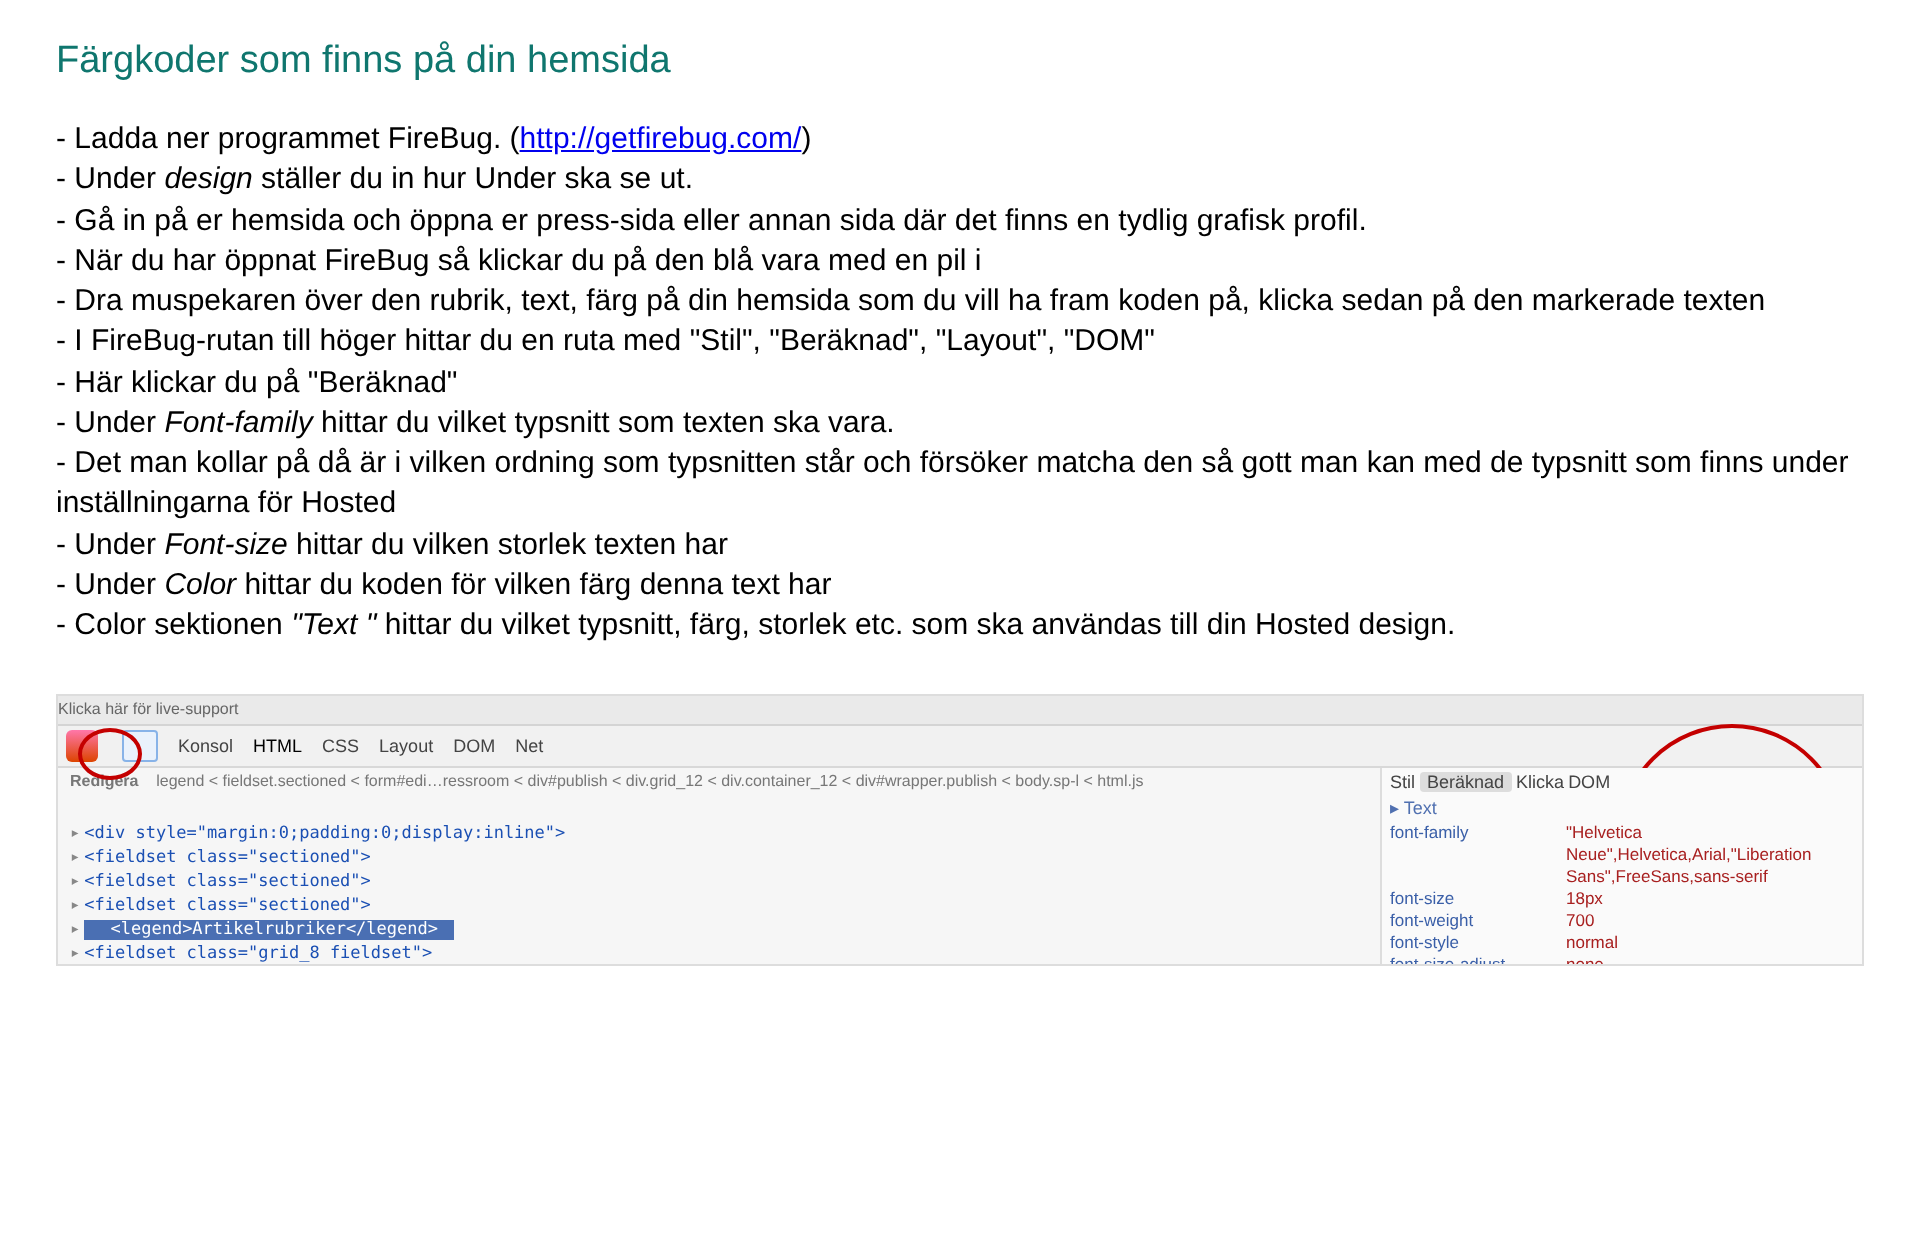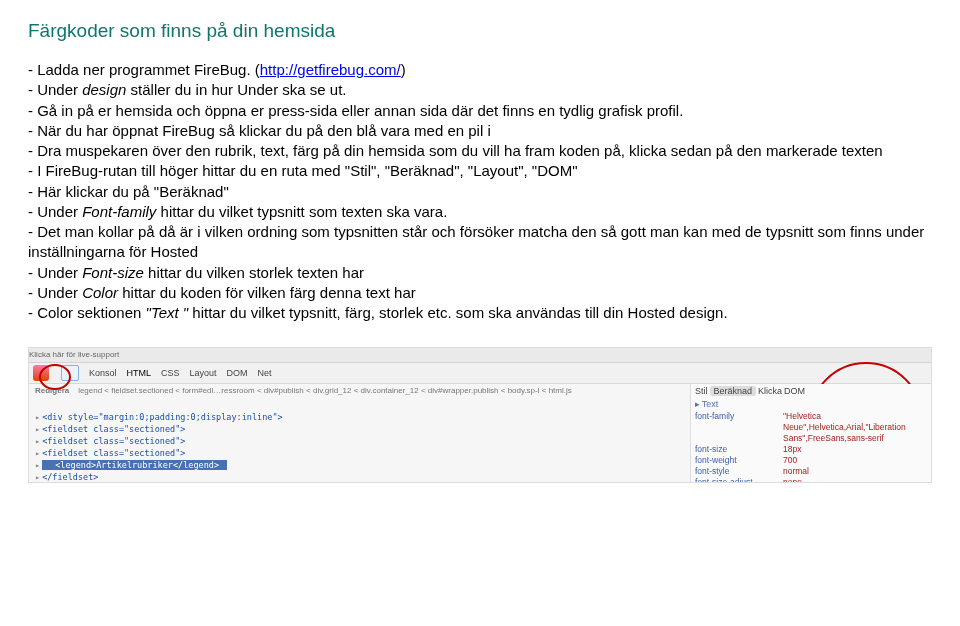--- a/index.html
+++ b/index.html
@@ -148,21 +148,20 @@
         <b>Redigera</b>
         &nbsp;&nbsp;
         <span>legend  &lt;  fieldset.sectioned  &lt;  form#edi…ressroom  &lt;  div#publish  &lt;  div.grid_12  &lt;  div.container_12  &lt;  div#wrapper.publish  &lt;  body.sp-l  &lt;  html.js</span>
       </div>
       <div id="codelines">
           <div class="codeline"><span class="tri">▸</span>&lt;div style="margin:0;padding:0;display:inline"&gt;</div>
           <div class="codeline"><span class="tri">▸</span>&lt;fieldset class="sectioned"&gt;</div>
           <div class="codeline"><span class="tri">▸</span>&lt;fieldset class="sectioned"&gt;</div>
           <div class="codeline"><span class="tri">▸</span>&lt;fieldset class="sectioned"&gt;</div>
           <div class="codeline"><span class="tri">▸</span><span class="hl">  &lt;legend&gt;Artikelrubriker&lt;/legend&gt;</span></div>
-          <div class="codeline"><span class="tri">▸</span>&lt;/fieldset&gt;</div>
           <div class="codeline"><span class="tri">▸</span>&lt;fieldset class="grid_8 fieldset"&gt;</div>
           <div class="codeline">&lt;fieldset class="sectioned"&gt;</div>
         </div>
     </div>
 
     <div class="ss-right">
       <div class="rtabs">
         <span class="rtab">Stil</span>
         <span class="rtab active">Beräknad</span>
         <span class="rtab">Klicka</span>

